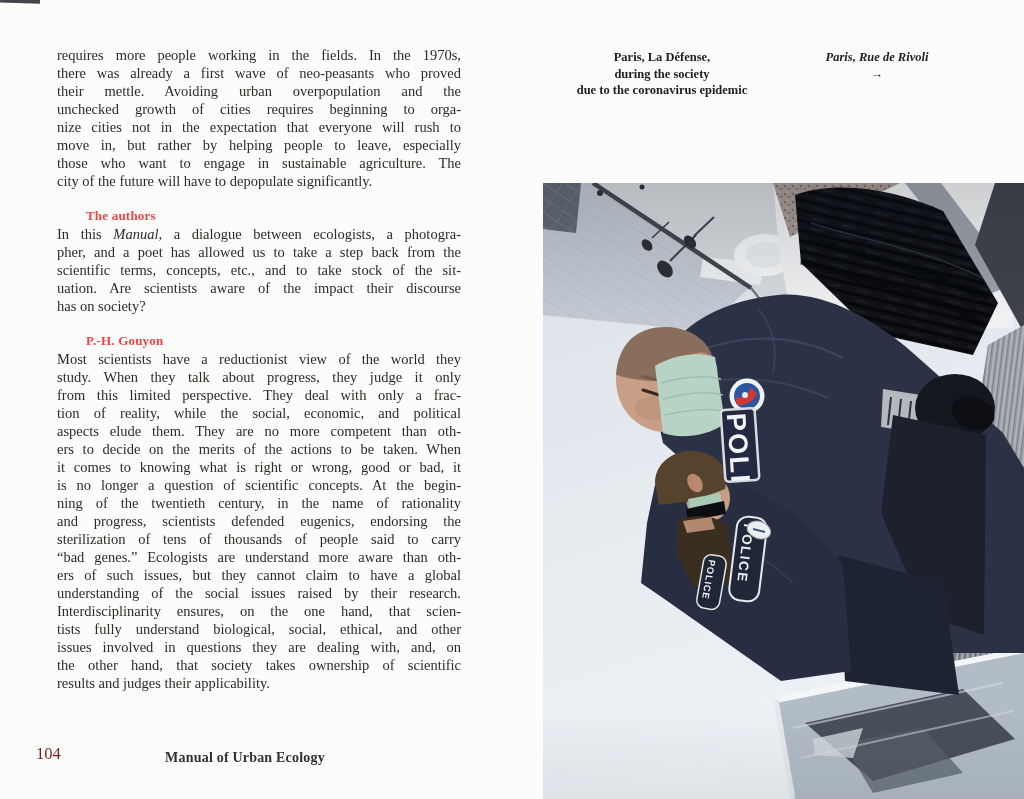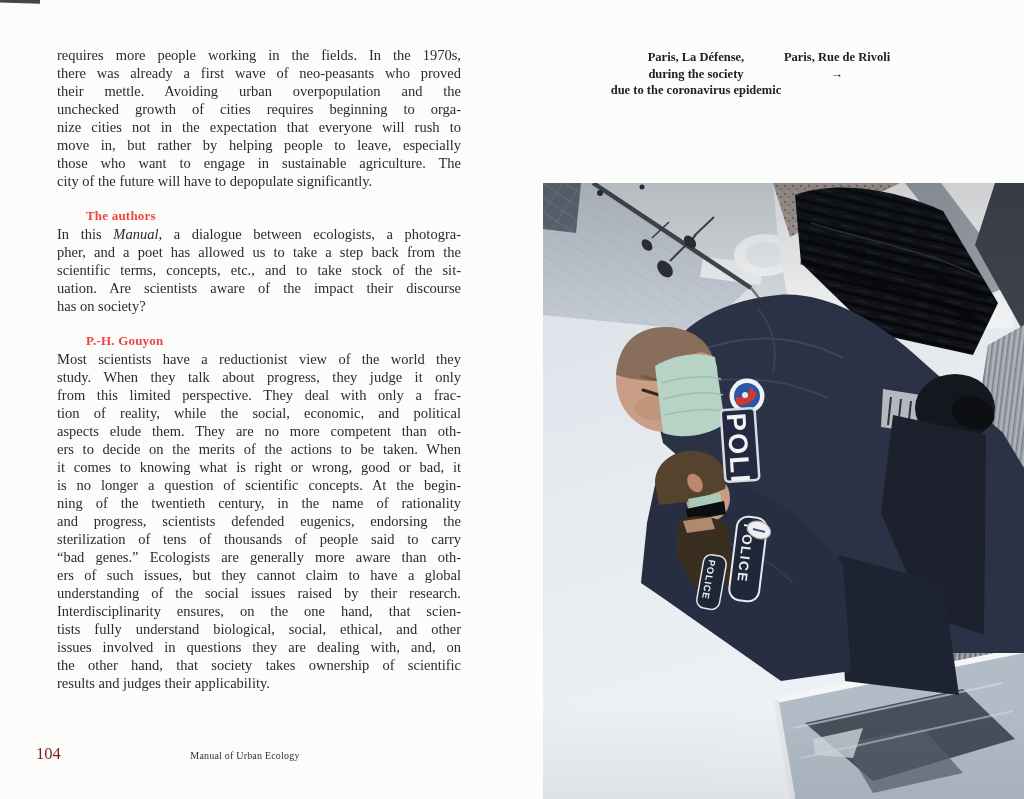--- a/index.html
+++ b/index.html
@@ -8,26 +8,26 @@
   .corner-artifact{position:absolute;left:-6px;top:-3px;width:46px;height:6px;background:#23242a;
         transform:rotate(1.8deg);opacity:.85;}
   
   .textcol{position:absolute;left:57px;top:46px;width:404px;font-size:14.5px;line-height:18px;}
   .jline{text-align:justify;text-align-last:justify;white-space:nowrap;}
   .jline.last{text-align-last:left;}
   .shead{font-weight:bold;font-size:13px;line-height:18px;padding-left:29px;margin-top:17px;
         letter-spacing:.2px;color:#ef4444;}
   .pagenum{position:absolute;left:36px;top:744px;font-size:16.5px;color:#7f1d1d;}
   .runtitle{position:absolute;left:57px;top:750px;width:376px;text-align:center;
-        font-size:10px;font-weight:normal;letter-spacing:.2px;color:#33312e;}
+        font-size:14px;font-weight:bold;letter-spacing:.2px;color:#33312e;}
   
   .capblock{position:absolute;text-align:center;font-weight:bold;font-size:12.5px;
         line-height:16.5px;color:#1f1e1d;}
-  .cap1{left:566px;top:49px;width:260px;}
-  .cap2{left:737px;top:49px;width:200px;}
+  .cap1{left:532px;top:49px;width:260px;}
+  .cap2{left:777px;top:49px;width:200px;font-style:italic;}
   .cline{text-align:center;}
   .cline.last{}
   
   .photo{position:absolute;left:543px;top:183px;width:481px;height:616px;overflow:hidden;}
   svg text{font-family:"Liberation Sans",sans-serif;font-weight:bold;}
 </style>
 </head>
 <body>
 
 <div class="page">
@@ -59,21 +59,21 @@
         <div class="jline">study. When they talk about progress, they judge it only</div>
         <div class="jline">from this limited perspective. They deal with only a frac-</div>
         <div class="jline">tion of reality, while the social, economic, and political</div>
         <div class="jline">aspects elude them. They are no more competent than oth-</div>
         <div class="jline">ers to decide on the merits of the actions to be taken. When</div>
         <div class="jline">it comes to knowing what is right or wrong, good or bad, it</div>
         <div class="jline">is no longer a question of scientific concepts. At the begin-</div>
         <div class="jline">ning of the twentieth century, in the name of rationality</div>
         <div class="jline">and progress, scientists defended eugenics, endorsing the</div>
         <div class="jline">sterilization of tens of thousands of people said to carry</div>
-        <div class="jline">“bad genes.” Ecologists are generally more aware than oth-</div>
+        <div class="jline">“bad genes.” Ecologists are understand more aware than oth-</div>
         <div class="jline">ers of such issues, but they cannot claim to have a global</div>
         <div class="jline">understanding of the social issues raised by their research.</div>
         <div class="jline">Interdisciplinarity ensures, on the one hand, that scien-</div>
         <div class="jline">tists fully understand biological, social, ethical, and other</div>
         <div class="jline">issues involved in questions they are dealing with, and, on</div>
         <div class="jline">the other hand, that society takes ownership of scientific</div>
         <div class="jline last">results and judges their applicability.</div>
       </div>
   </div>
 

